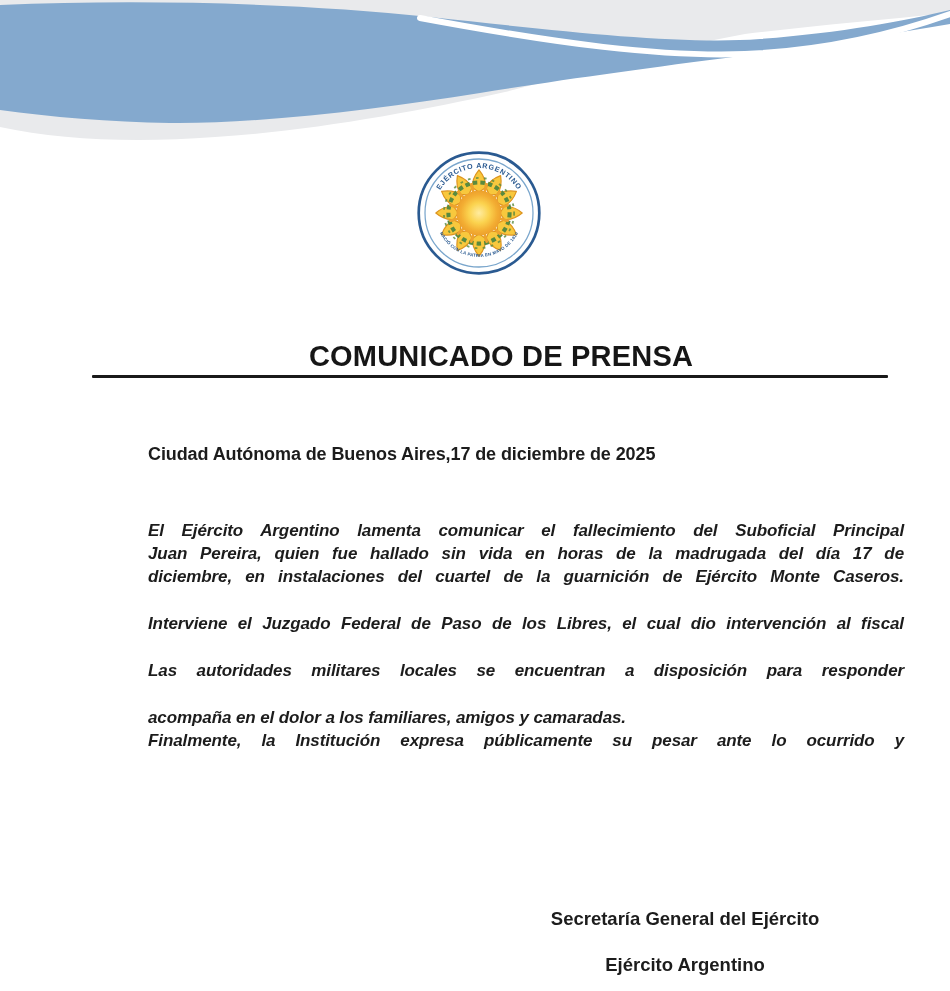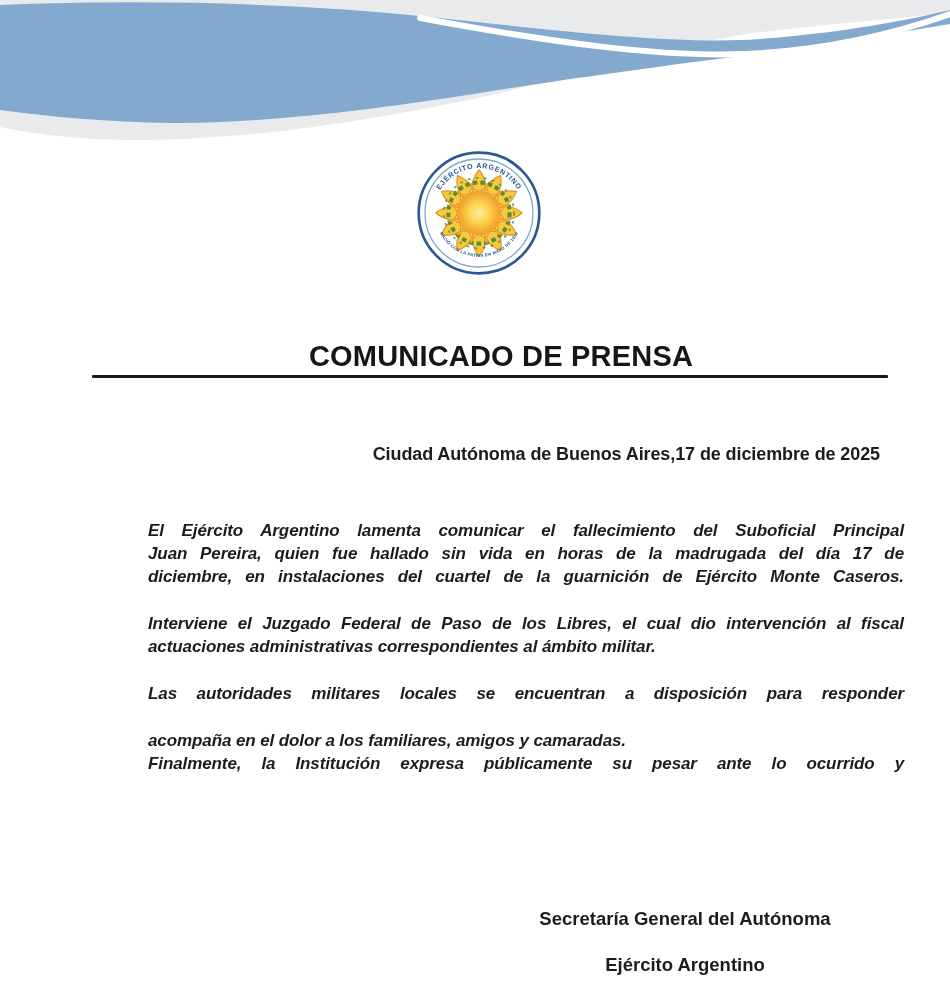--- a/index.html
+++ b/index.html
@@ -18,21 +18,21 @@
     font-size:29px;font-weight:700;letter-spacing:0.2px;white-space:nowrap;
     color:#161616;
     margin-top:36px;
   }
   .rule{
     position:absolute;top:375px;left:92px;width:796px;height:3px;
     background:#191919;border-radius:1px;
   }
   .dateline{
     position:absolute;top:444px;left:148px;width:732px;
-    text-align:right;font-size:18px;font-weight:700;color:#1c1c1c;
+    text-align:left;font-size:18px;font-weight:700;color:#1c1c1c;
     letter-spacing:-0.1px;
   }
   .bodytext{
     position:absolute;top:519px;left:148px;width:756px;
     font-size:17px;font-weight:700;line-height:23px;color:#1c1c1c;
     letter-spacing:-0.1px;
   }
   .paragraph{margin:0 0 24px 0;font-style:italic;}
   .pline{text-align:justify;text-align-last:justify;}
   .pline.last{text-align:justify;text-align-last:left;}
@@ -182,27 +182,26 @@
   <div class="dateline">Ciudad Autónoma de Buenos Aires,17 de diciembre de 2025</div>
 
   <div class="bodytext">
     <div class="paragraph">
       <div class="pline">El Ejército Argentino lamenta comunicar el fallecimiento del Suboficial Principal</div>
       <div class="pline">Juan Pereira, quien fue hallado sin vida en horas de la madrugada del día 17 de</div>
       <div class="pline">diciembre, en instalaciones del cuartel de la guarnición de Ejército Monte Caseros.</div>
     </div>
     <div class="paragraph">
       <div class="pline">Interviene el Juzgado Federal de Paso de los Libres, el cual dio intervención al fiscal</div>
-      <div class="pline last">actuaciones administrativas correspondientes al ámbito militar.</div>
     </div>
     <div class="paragraph">
       <div class="pline">Las autoridades militares locales se encuentran a disposición para responder</div>
     </div>
     <div class="paragraph">
       <div class="pline last">acompaña en el dolor a los familiares, amigos y camaradas.</div>
       <div class="pline">Finalmente, la Institución expresa públicamente su pesar ante lo ocurrido y</div>
     </div>
   </div>
 
-  <div class="sig sig1">Secretaría General del Autónoma</div>
+  <div class="sig sig1">Secretaría General del Ejército</div>
   <div class="sig sig2">Ejército Argentino</div>
 
 </div>
 
 </body></html>

